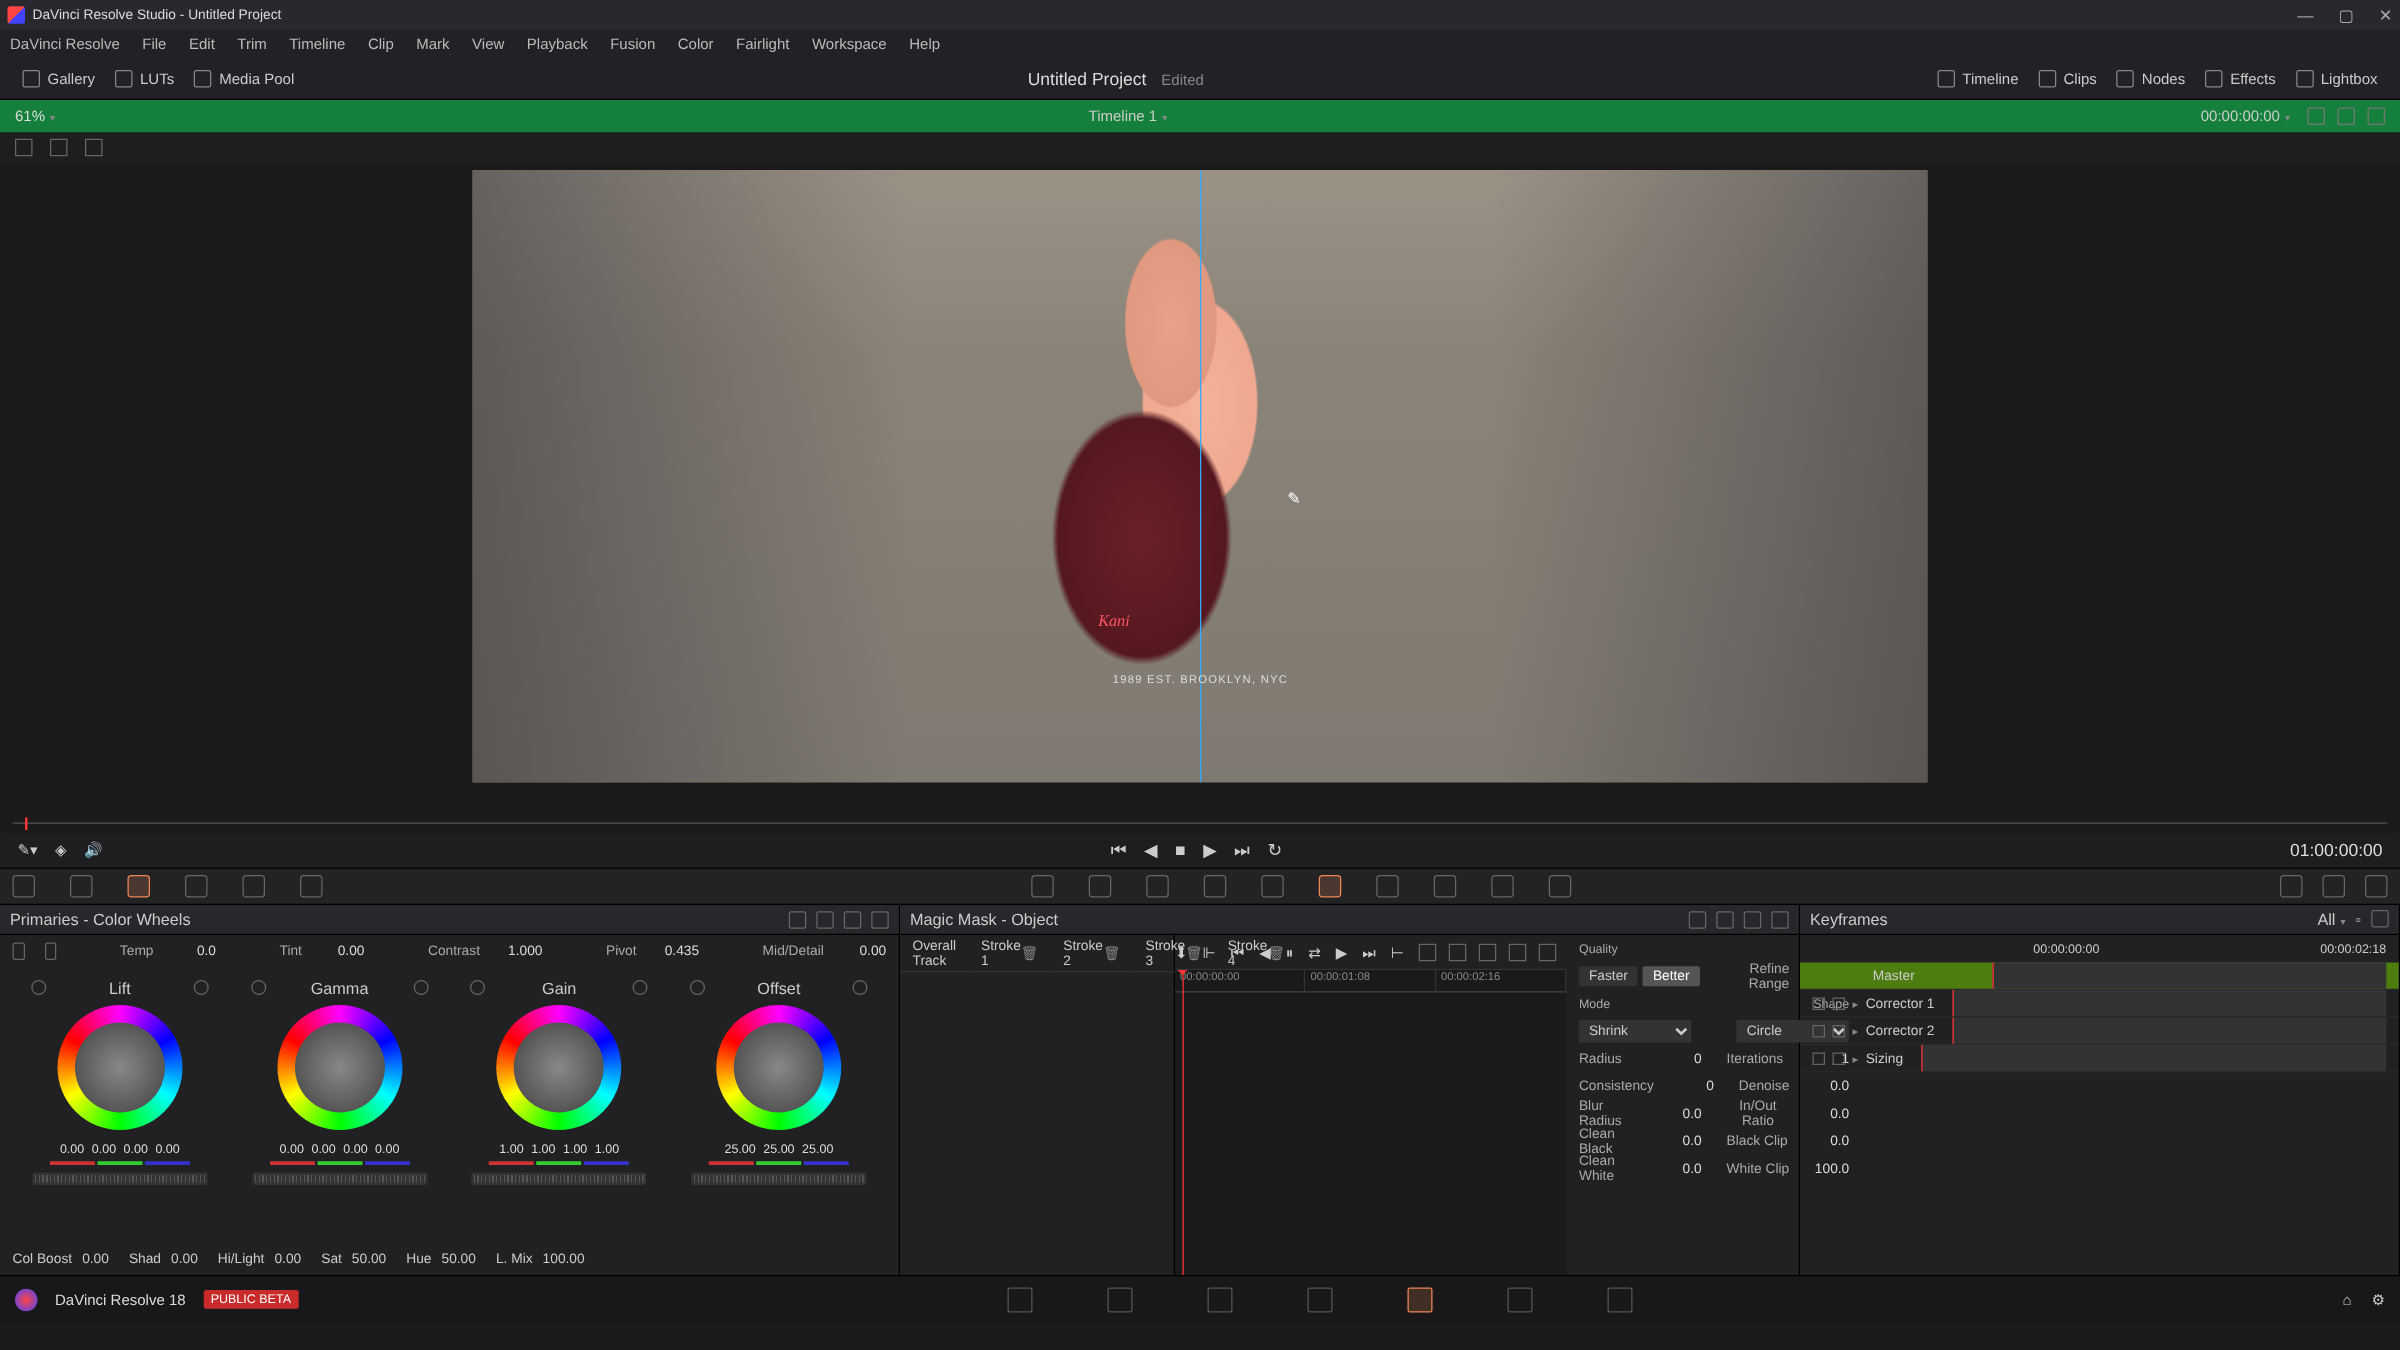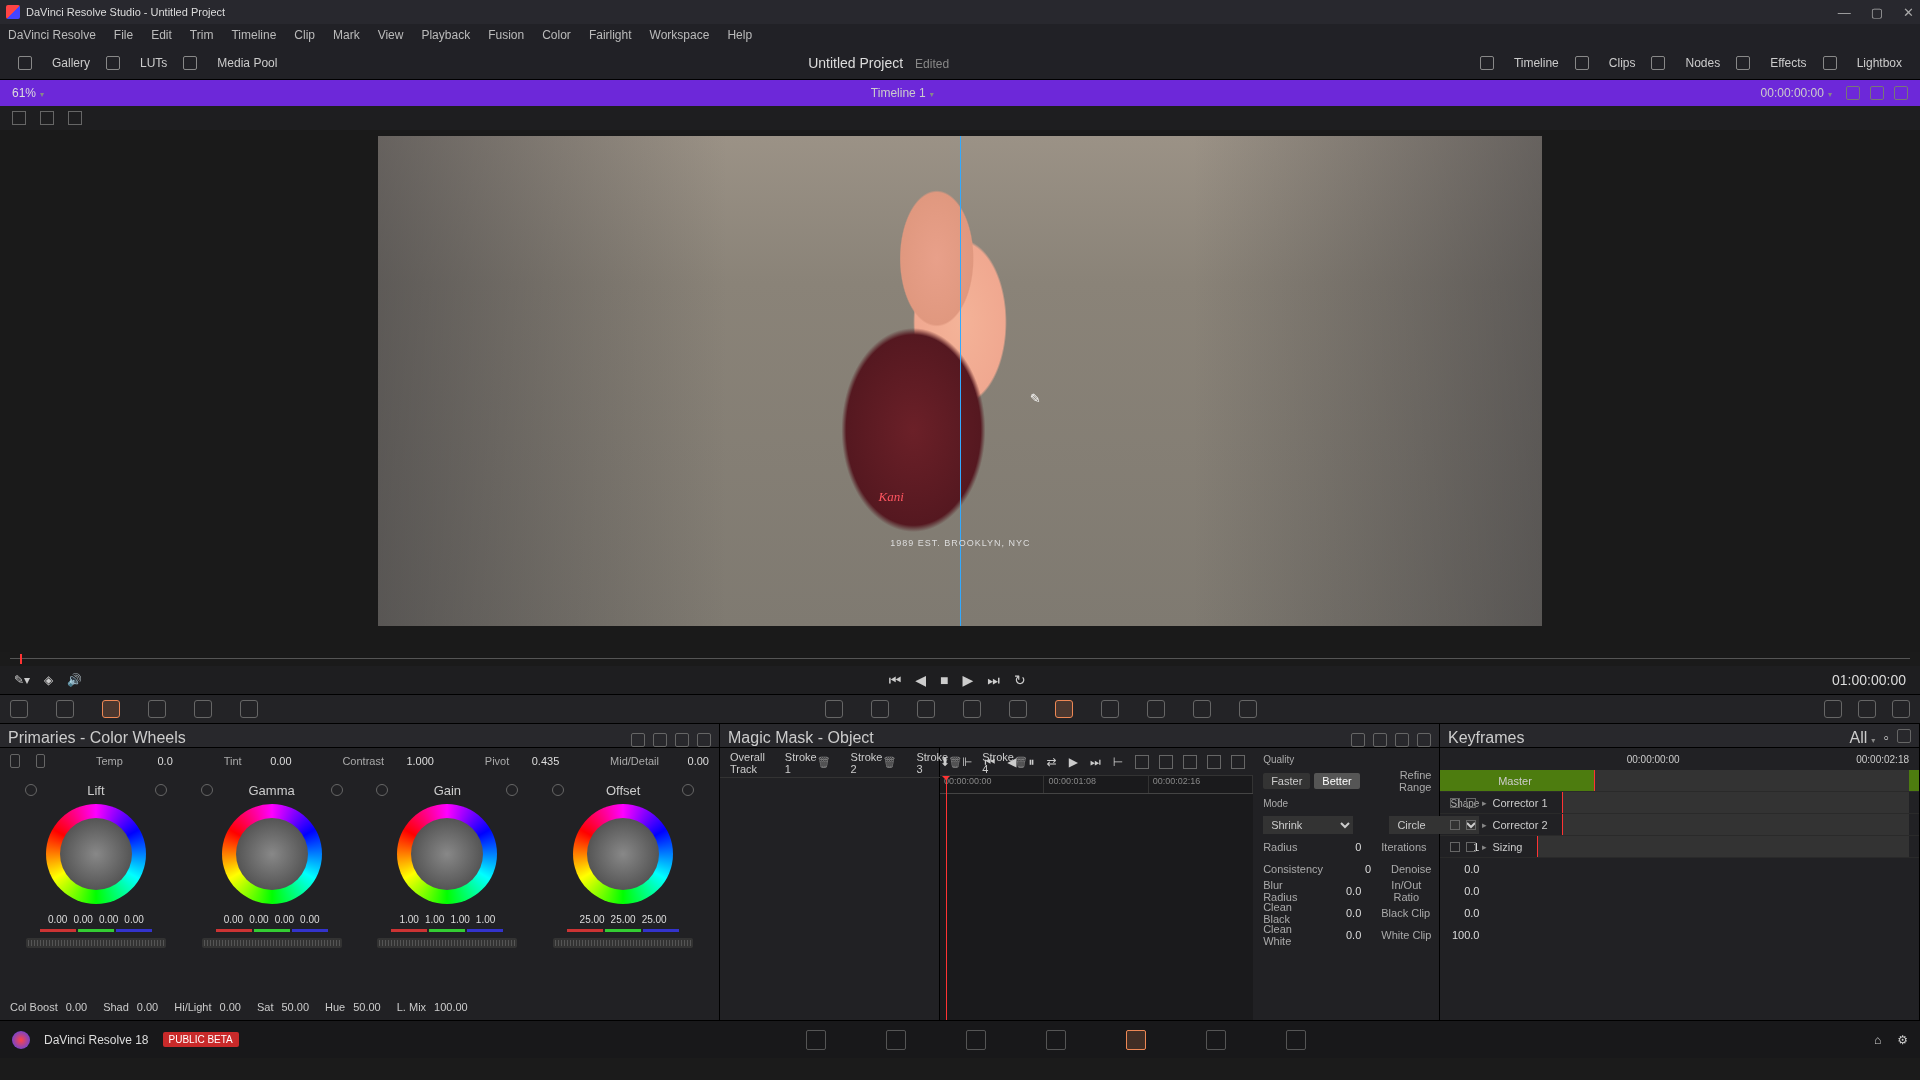--- a/index.html
+++ b/index.html
@@ -4,25 +4,25 @@
 <style>
 *{margin:0;padding:0;box-sizing:border-box;font-family:"Segoe UI",Arial,sans-serif;user-select:none}
 body{background:#1b1b1b;color:#ccc;width:1920px;height:1080px;overflow:hidden;font-size:12px}
 .titlebar{height:24px;background:#28282e;display:flex;align-items:center;padding:0 6px;color:#ddd}
 .titlebar .app-icon{width:14px;height:14px;background:linear-gradient(135deg,#f44 0%,#f44 50%,#44f 50%);border-radius:2px;margin-right:6px}
 .titlebar .title{font-size:11px}
 .titlebar .win-btns{margin-left:auto;display:flex;gap:20px;font-size:13px;color:#aaa}
 .menubar{height:22px;background:#212126;display:flex;align-items:center;padding:0 8px;gap:18px;font-size:12px;color:#bbb}
 .menubar span{cursor:default}
 .topbar{height:34px;background:#212126;display:flex;align-items:center;padding:0 10px;border-bottom:1px solid #000}
-.topbar .btn{display:flex;align-items:center;gap:20px;padding:4px 8px;color:#ccc}
+.topbar .btn{display:flex;align-items:center;gap:6px;padding:4px 8px;color:#ccc}
 .topbar .btn .ic{width:14px;height:14px;border:1px solid #888;border-radius:2px}
 .topbar .center{flex:1;text-align:center;font-size:14px;color:#ddd}
 .topbar .center .edited{color:#888;font-size:12px;margin-left:12px}
-.viewerbar{height:26px;background:#6d28d9;display:flex;align-items:center;padding:0 12px}
+.viewerbar{height:26px;background:#15803d;display:flex;align-items:center;padding:0 12px}
 .viewerbar .zoom{color:#ddd;font-size:12px}
 .viewerbar .timeline-name{flex:1;text-align:center;font-size:12px;color:#ccc}
 .viewerbar .tc{color:#ccc;font-size:12px}
 .viewerbar .right-icons{display:flex;gap:10px;margin-left:14px}
 .viewerbar .ic{width:14px;height:14px;border:1px solid #777;border-radius:2px}
 .subtool{height:24px;background:#1e1e20;display:flex;align-items:center;padding:0 12px;gap:14px}
 .subtool .ic{width:14px;height:14px;border:1px solid #666}
 .viewer-area{height:522px;background:#1a1a1a;display:flex;justify-content:center;padding-top:6px;position:relative}
 .viewer-frame{width:1164px;height:490px;background:linear-gradient(180deg,#9b9286 0%,#8a8378 30%,#7f7a71 100%);position:relative;overflow:hidden}
 .viewer-frame::before{content:"";position:absolute;inset:0;background:radial-gradient(ellipse 240px 340px at 46% 60%,#6b2028 0%,#551820 28%,transparent 30%),radial-gradient(ellipse 60px 110px at 48% 25%,#e8a08a 0%,#e0987f 60%,transparent 62%),radial-gradient(ellipse 90px 160px at 50% 38%,#f4b398 0%,#f0a890 50%,transparent 52%),linear-gradient(90deg,rgba(50,50,55,.5) 0%,transparent 30%,transparent 70%,rgba(50,50,55,.5) 100%)}
@@ -37,21 +37,21 @@
 .transport .left{display:flex;gap:14px}
 .transport .center{flex:1;display:flex;justify-content:center;gap:14px;font-size:14px;color:#ccc}
 .transport .right{font-size:14px;color:#ddd}
 .toolstrip{height:30px;background:#232326;display:flex;align-items:center;padding:0 10px;gap:28px;border-top:1px solid #000;border-bottom:1px solid #000}
 .toolstrip .ic{width:18px;height:18px;border:1px solid #666;border-radius:3px}
 .toolstrip .ic.active{border-color:#e85;background:rgba(232,136,85,.2)}
 .toolstrip .gap{flex:1}
 .toolstrip .right{display:flex;gap:16px}
 .panels{height:296px;display:flex;background:#212124}
 .panel{border-right:1px solid #000;display:flex;flex-direction:column}
-.panel-hdr{height:24px;background:#28282c;display:flex;align-items:flex-end;padding:0 8px;font-size:16px;color:#ccc;border-bottom:1px solid #000}
+.panel-hdr{height:24px;background:#28282c;display:flex;align-items:center;padding:0 8px;font-size:13px;color:#ccc;border-bottom:1px solid #000}
 .panel-hdr .right{margin-left:auto;display:flex;gap:8px}
 .panel-hdr .ic{width:14px;height:14px;border:1px solid #666;border-radius:2px}
 .primaries{width:720px}
 .prim-body{flex:1;display:flex;flex-direction:column}
 .prim-row{height:26px;display:flex;align-items:center;padding:0 10px;gap:16px;font-size:11px}
 .prim-row .lbl{color:#aaa}
 .prim-row .val{color:#ddd;min-width:34px;text-align:right}
 .prim-row .sep{width:30px}
 .prim-row .ic{width:14px;height:14px;border:1px solid #666;border-radius:2px}
 .wheels{flex:1;display:flex;justify-content:space-around;padding:6px 8px}

